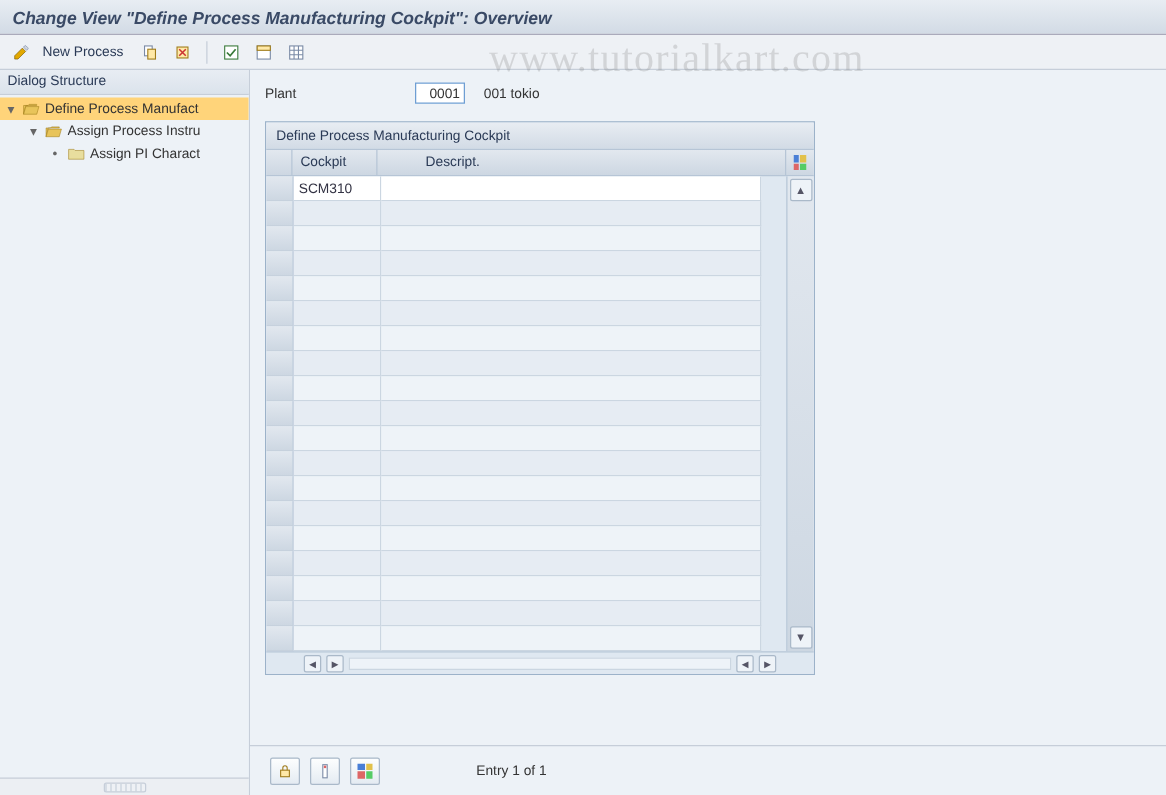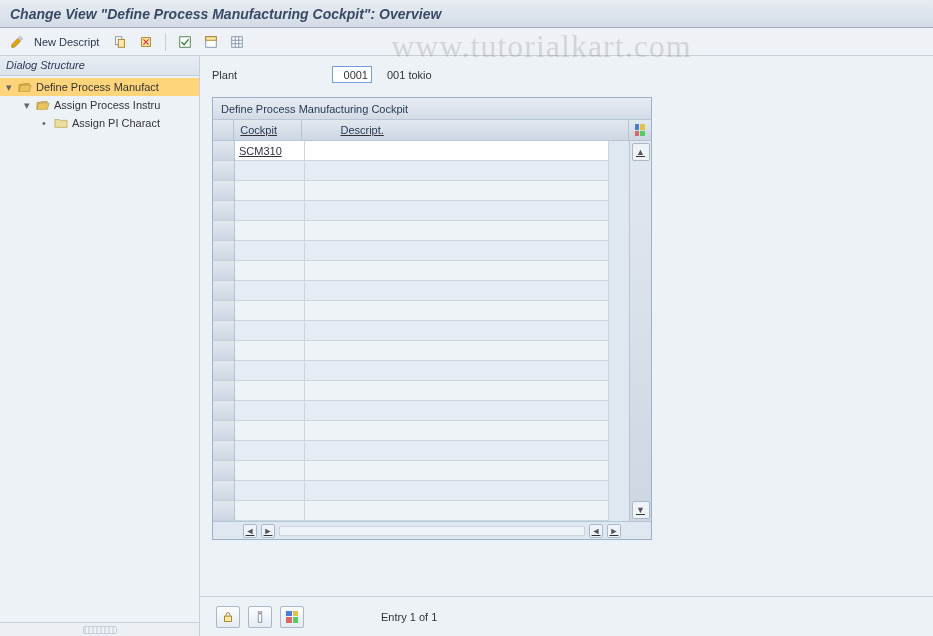--- a/index.html
+++ b/index.html
@@ -56,21 +56,20 @@
     border-right: 1px solid #c6ced9;
     display: flex; flex-direction: column;
     position: relative;
   }
   .left-header {
     height: 20px;
     background: linear-gradient(#e8edf3, #dbe3ec);
     border-bottom: 1px solid #c6ced9;
     padding: 3px 6px;
     color: #2a3a56;
-    font-style: italic;
   }
   .tree {
     flex: 1;
     overflow: hidden;
     background: #edf2f7;
     padding-top: 2px;
   }
   .tree-row {
     height: 18px;
     display: flex; align-items: center;
@@ -136,21 +135,20 @@
     height: 22px;
     background: linear-gradient(#e8edf3, #d2dbe5);
     border-bottom: 1px solid #b6c5d6;
     display: flex; align-items: center;
     padding: 0 8px;
     color: #2a3a56;
   }
   .grid-wrap {
     position: relative;
     background: #dfe8f1;
-    text-decoration: underline;
   }
   .grid-header {
     display: flex;
     background: linear-gradient(#e2e8ef, #cdd7e2);
     border-bottom: 1px solid #b6c5d6;
   }
   .gh {
     border-right: 1px solid #b6c5d6;
     padding: 3px 6px;
     color: #2a3a56;
@@ -304,21 +302,21 @@
   <span>Change View "Define Process Manufacturing Cockpit": Overview</span>
 </div>
 
 <div class="toolbar">
   <button class="tb-btn">
     <svg class="icon" viewBox="0 0 16 16">
         <path d="M2 11l7-7 3 3-7 7H2v-3z" fill="#e2a800" stroke="#7a5b00" stroke-width="0.6"></path>
         <path d="M10 3l3 3 1-1a1 1 0 0 0 0-1.4L12.4 2a1 1 0 0 0-1.4 0L10 3z" fill="#d0d6df" stroke="#7a8aa6" stroke-width="0.6"></path>
       </svg>
   </button>
-  <span class="tb-label">New Descript</span>
+  <span class="tb-label">New Process</span>
   <button class="tb-btn">
     <svg class="icon" viewBox="0 0 16 16">
         <rect x="3" y="2" width="7" height="9" fill="#fff" stroke="#7a8aa6"></rect>
         <rect x="6" y="5" width="7" height="9" fill="#ffe9a8" stroke="#a07c1a"></rect>
       </svg>
   </button>
   <button class="tb-btn">
     <svg class="icon" viewBox="0 0 16 16">
         <rect x="3" y="3" width="10" height="10" fill="#ffe9a8" stroke="#a07c1a"></rect>
         <path d="M5 5l6 6M11 5l-6 6" stroke="#c33" stroke-width="1.4"></path>

